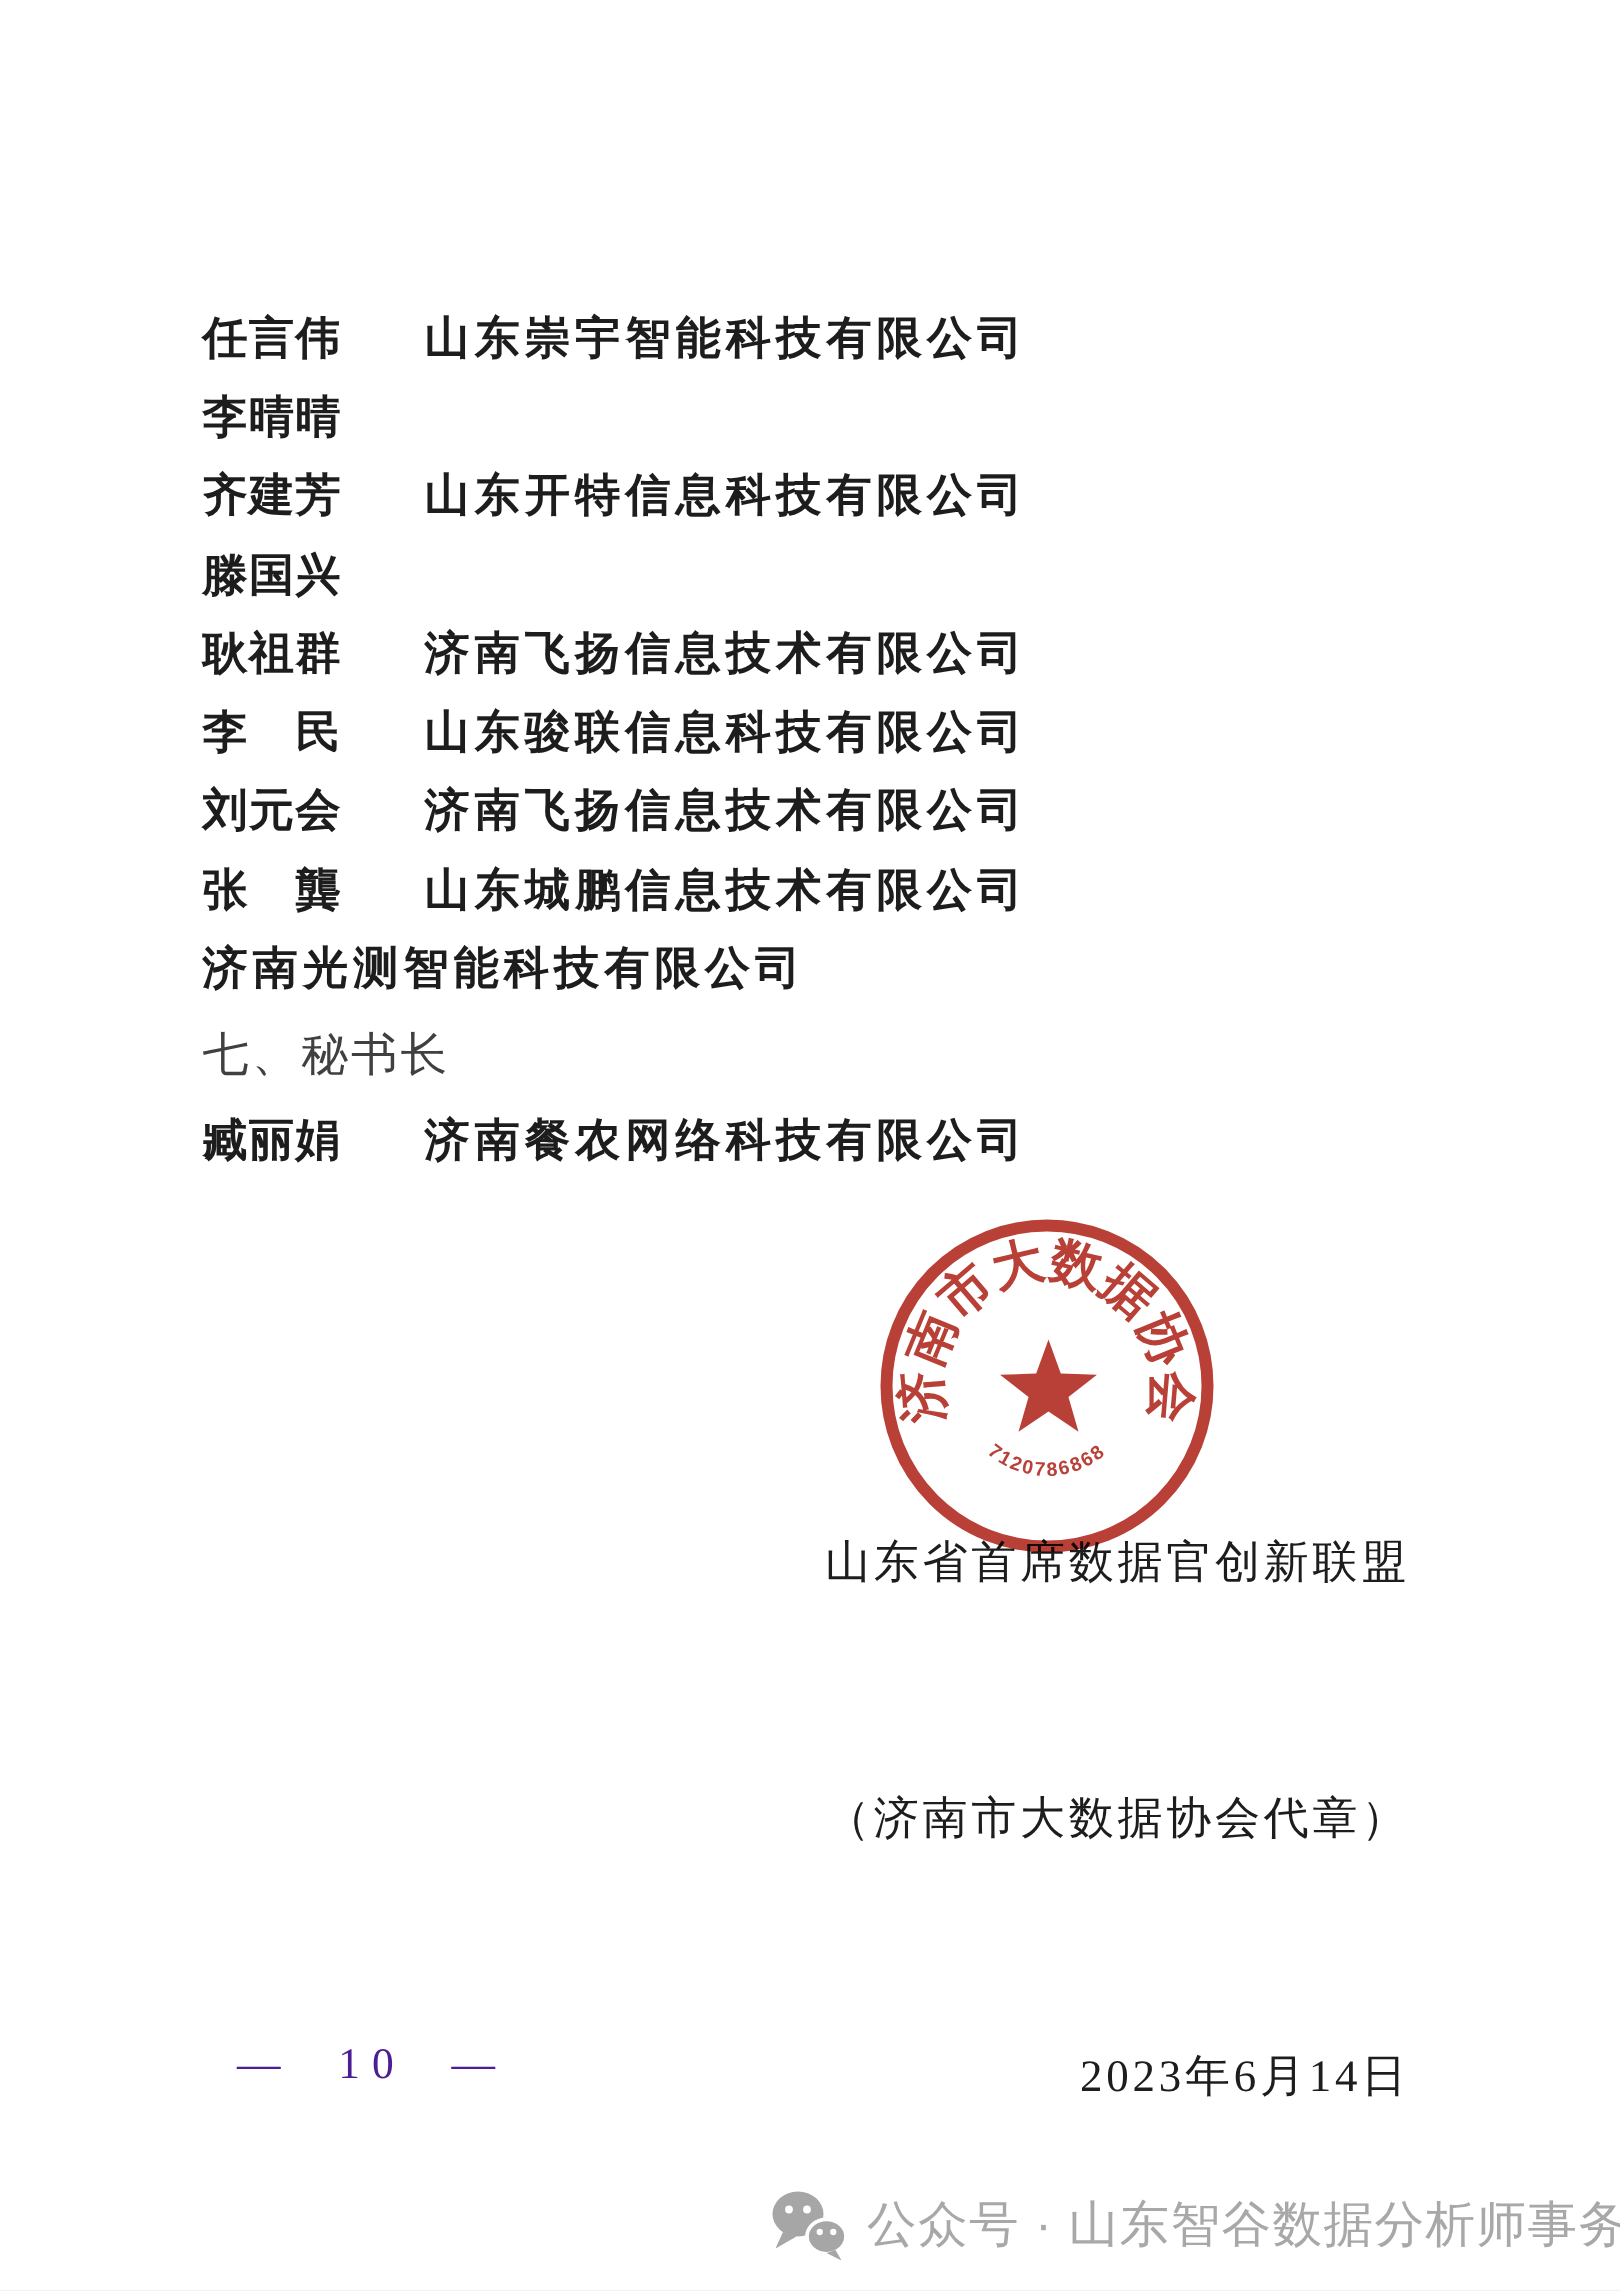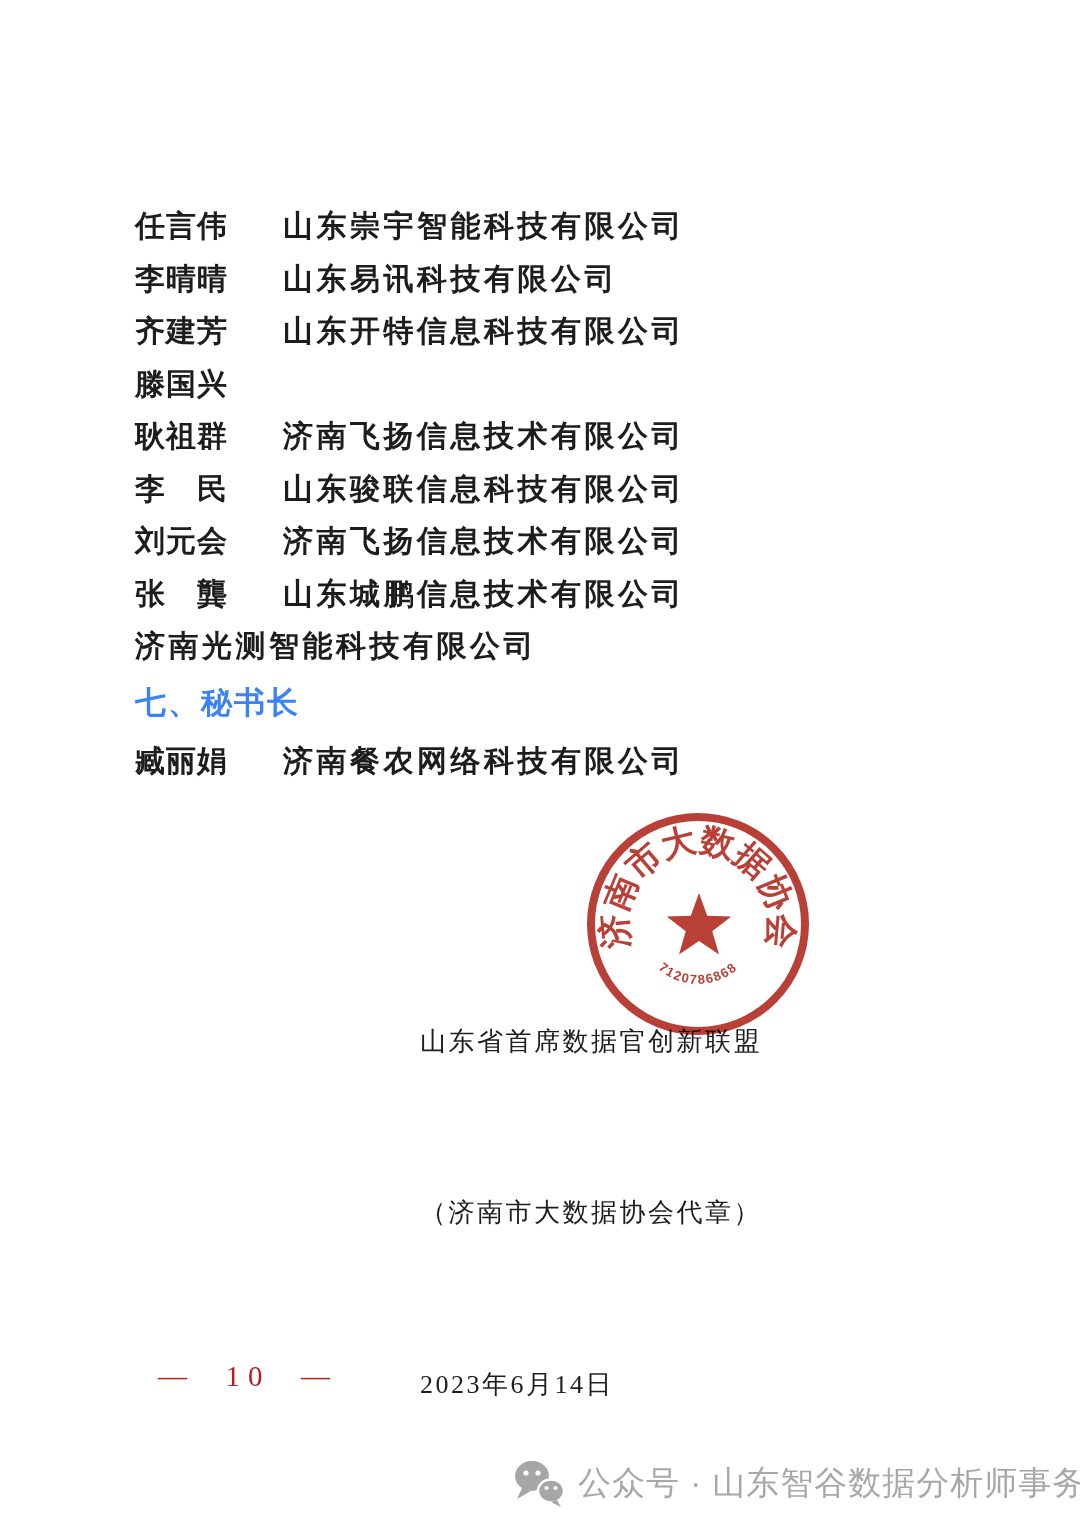--- a/index.html
+++ b/index.html
@@ -13,39 +13,39 @@
     color:#1d1d1d;
   }
   
   .list{position:absolute;left:135px;top:200px;width:880px;}
   .row{display:flex;height:52.5px;line-height:52.5px;font-size:30px;font-weight:bold;}
   .row .name{display:inline-block;width:148px;letter-spacing:1px;white-space:pre;}
   .row .org{letter-spacing:3.5px;white-space:pre;}
   .heading{
     height:56px;line-height:56px;margin-top:2px;
     font-family:"Liberation Sans","DejaVu Sans",sans-serif;
-    font-weight:700;font-size:31px;letter-spacing:2px;color:#3b82f6;
+    font-weight:400;font-size:31px;letter-spacing:2px;color:#404040;
   }
   .row.secretary{margin-top:4px;}
   
   .signature{
     position:absolute;left:420px;top:898px;width:520px;
-    text-align:left;font-size:26px;line-height:57.3px;
+    text-align:right;font-size:30px;line-height:57.3px;
     letter-spacing:2.5px;z-index:1;white-space:pre;
   }
   
   .seal{
     position:absolute;left:584px;top:810px;width:228px;height:228px;
     z-index:3;mix-blend-mode:multiply;opacity:.93;
     pointer-events:none;
   }
   
   .pageno{
     position:absolute;left:158px;top:1360px;
-    font-size:29px;letter-spacing:8px;color:#b91c1c;white-space:pre;
+    font-size:29px;letter-spacing:8px;color:#4c1d95;white-space:pre;
   }
   
   .footer{
     position:absolute;left:513px;top:1455px;height:56px;
     display:flex;align-items:center;gap:13px;
     font-family:"Liberation Sans","DejaVu Sans",sans-serif;
     font-size:33px;color:#a8a8a8;letter-spacing:1px;white-space:pre;
   }
   .footer .wx{flex:0 0 auto;}
 </style>
@@ -54,21 +54,20 @@
 
 <div class="page">
 
   <div class="list">
     <div class="row">
       <span class="name">任言伟</span>
       <span class="org">山东崇宇智能科技有限公司</span>
     </div>
     <div class="row">
       <span class="name">李晴晴</span>
-      <span class="org">山东易讯科技有限公司</span>
     </div>
     <div class="row">
       <span class="name">齐建芳</span>
       <span class="org">山东开特信息科技有限公司</span>
     </div>
     <div class="row">
       <span class="name">滕国兴</span>
     </div>
     <div class="row">
       <span class="name">耿祖群</span>

